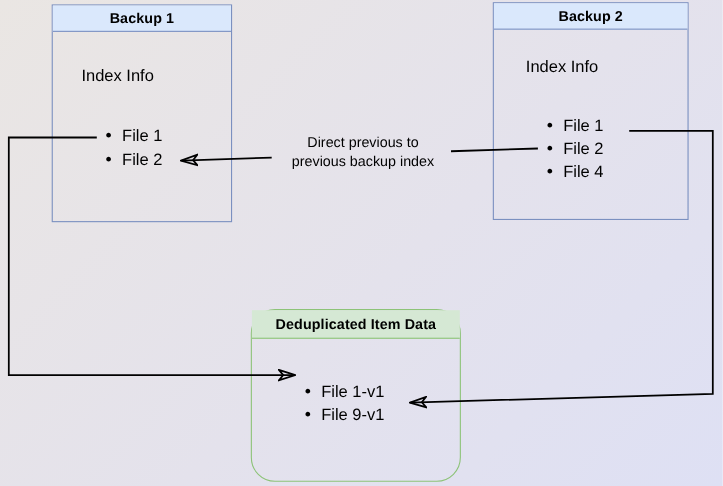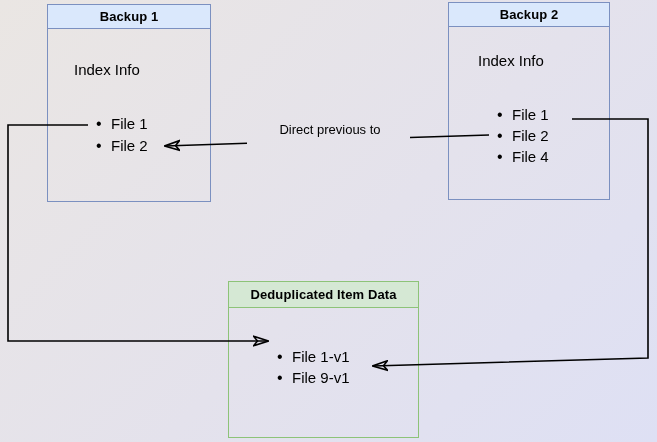--- a/index.html
+++ b/index.html
@@ -89,40 +89,41 @@
 
   <div class="node blue" style="left:47px; top:4px; width:164px; height:198px;" data-name="node-backup1">
     <div class="node-header" data-name="backup1-title">Backup 1</div>
     <div class="node-heading" style="left:26px; top:56px;" data-name="backup1-heading">Index Info</div>
     <ul class="items" style="left:48px; top:108px;" data-name="backup1-file-list">
       <li data-name="backup1-file-item">File 1</li>
       <li data-name="backup1-file-item">File 2</li>
     </ul>
   </div>
 
-  <div class="node blue" style="left:448px; top:2px; width:162px; height:198px;" data-name="node-backup2">
+  <div class="node blue" style="left:448px; top:2px; width:178px; height:198px;" data-name="node-backup2">
     <div class="node-header" data-name="backup2-title">Backup 2</div>
     <div class="node-heading" style="left:29px; top:49px;" data-name="backup2-heading">Index Info</div>
     <ul class="items" style="left:48px; top:101px;" data-name="backup2-file-list">
       <li data-name="backup2-file-item">File 1</li>
       <li data-name="backup2-file-item">File 2</li>
       <li data-name="backup2-file-item">File 4</li>
     </ul>
   </div>
 
-  <div class="node green" style="left:228px; top:281px; width:191px; height:157px;" data-name="node-deduplicated-item-data">
+  <div class="node green" style="left:228px; top:281px; width:191px; height:157px;border-radius:22px;" data-name="node-deduplicated-item-data">
     <div class="node-header" data-name="dedup-title">Deduplicated Item Data</div>
     <ul class="items" style="left:48px; top:51px;margin-top:13px;" data-name="dedup-file-list">
       <li data-name="dedup-file-item">File 1-v1</li>
       <li data-name="dedup-file-item">File 9-v1</li>
     </ul>
   </div>
 
   <div class="edge-label" data-name="edge-label-direct-reference">
     <div data-name="edge-label-line1">Direct previous to</div>
+    <div data-name="edge-label-line2">previous backup index</div>
   </div>
 
   <svg class="arrows" width="657" height="442" viewBox="0 0 657 442" data-name="arrows-layer">
     <defs>
       <marker id="arrowhead" markerUnits="userSpaceOnUse" markerWidth="16" markerHeight="12" refX="15" refY="6" orient="auto">
         <path d="M 15.5,6 L 0.5,1.2 L 4.5,6 L 0.5,10.8 Z" fill="#000" stroke="none" data-name="arrowhead-icon"></path>
       </marker>
     </defs>
     <path d="M 88,125 L 8,125 L 8,341 L 268,341" marker-end="url(#arrowhead)" data-name="arrow-backup1-file1-to-dedup"></path>
     <path d="M 572,119 L 648,119 L 648,358 L 373,366" marker-end="url(#arrowhead)" data-name="arrow-backup2-file1-to-dedup"></path>

